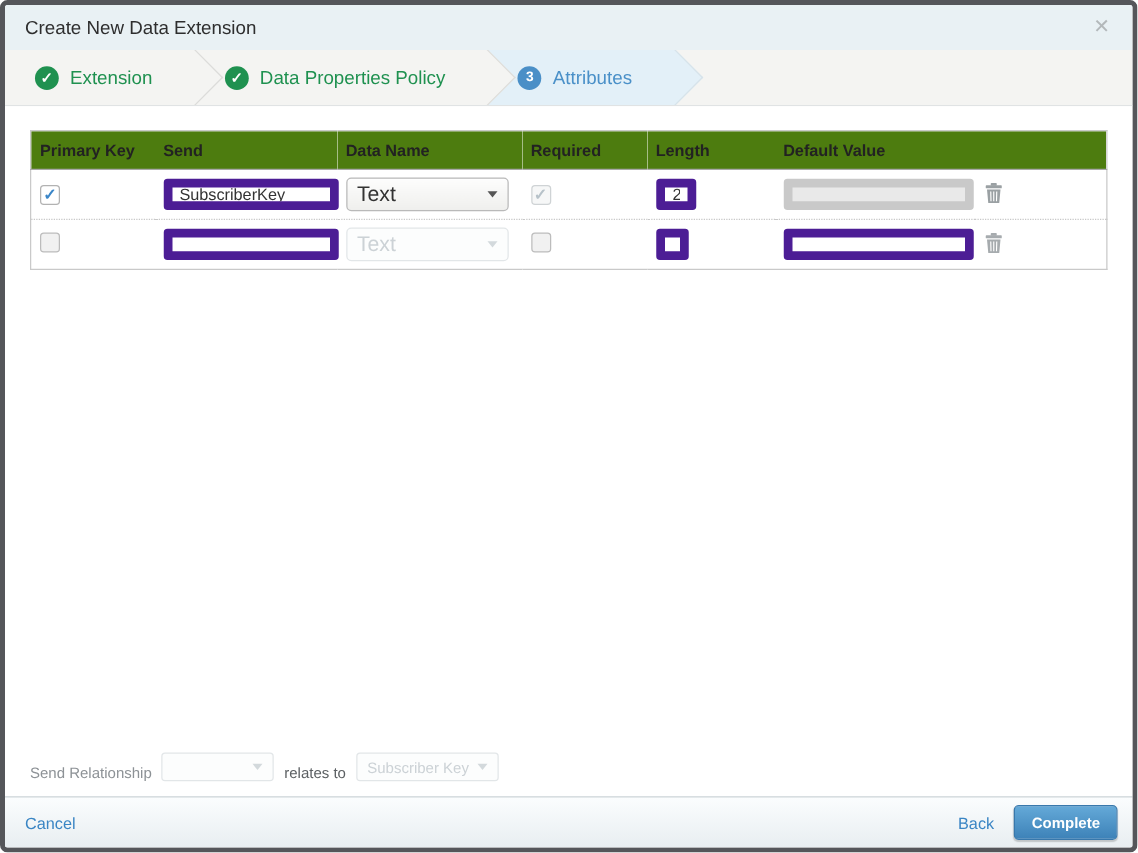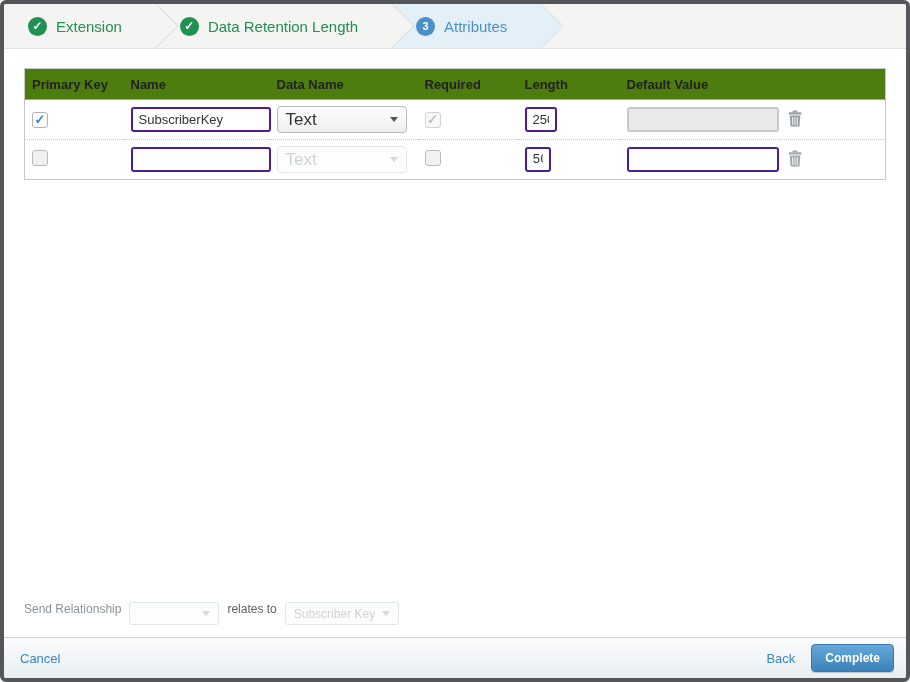--- a/index.html
+++ b/index.html
@@ -110,21 +110,21 @@
     font-size: 13px; line-height: 1; cursor: pointer;
   }
   .cb.checked::before { content: "✓"; color: #3b86c8; font-weight: bold; }
   .cb.unchecked { background: #f1f1f1; border-color: #bcbcbc; }
   .cb.disabled { cursor: default; background: #f6f7f7; border-color: #cfd3d5; }
   .cb.disabled.checked::before { color: #b7c2c9; }
 
   
   .txt {
     height: 25px;
-    border: 2px solid #4c1d95; border-radius: 3px;
+    border: 7px solid #4c1d95; border-radius: 3px;
     padding: 0 6px; font-size: 13px; color: #333;
     font-family: "Liberation Sans", sans-serif;
     background: #fff; outline: none;
   }
   .txt.name { width: 140px; }
   .txt.len-250 { width: 32px; }
   .txt.len-50 { width: 26px; font-family: Liberation Mono, monospace; }
   .txt.default { width: 152px; }
   .txt.disabled {
     background: #e9e9e9; border-color: #c9c9c9; color: #8e8e8e;
@@ -154,21 +154,21 @@
   .sel.disabled .caret { border-top-color: #d3d9dc; }
 
   
   .trash { display: inline-flex; cursor: pointer; }
 
   .spacer { flex: 1 1 auto; }
 
   
   .send-row {
     flex: 0 0 auto;
-    display: flex; align-items: flex-start; gap: 8px;
+    display: flex; align-items: flex-end; gap: 8px;
     padding: 0 0 12px 0;
     margin-left: -4px;
     font-size: 12px;
   }
   .send-row .lbl-send { color: #8d9296; padding-left: 4px; }
   .send-row .lbl-relates { color: #5c6063; }
   .sel.mini {
     width: 90px; height: 23px; font-size: 12px; border-radius: 3px;
   }
   .sel.mini.target { width: auto; min-width: 96px; gap: 5px; }
@@ -192,29 +192,33 @@
     padding: 6px 13px; border-radius: 4px;
     box-shadow: 0 1px 1px rgba(0,0,0,.18);
     cursor: pointer;
   }
 </style>
 </head>
 <body>
 
 <div class="modal">
 
+  <div class="titlebar">
+    <span class="title">Create New Data Extension</span>
+    <span class="close">✕</span>
+  </div>
 
   <div class="steps">
     <div class="step s1 complete">
       <span class="badge green">✓</span>
       <span>Extension</span>
     </div>
     <div class="step s2 complete">
       <span class="badge green">✓</span>
-      <span>Data Retention Length</span>
+      <span>Data Properties Policy</span>
     </div>
     <div class="step s3 current">
       <span class="badge blue">3</span>
       <span>Attributes</span>
     </div>
   </div>
 
   <div class="content">
 
     <table class="attr-table">
@@ -223,21 +227,21 @@
           <col style="width:146px">
           <col style="width:148px">
         <col style="width:100px">
           <col style="width:102px">
           <col style="width:160px">
           <col>
       </colgroup>
       <thead>
         <tr>
           <th>Primary Key</th>
-          <th>Name</th>
+          <th>Send</th>
           <th>Data Name</th>
           <th>Required</th>
           <th>Length</th>
           <th>Default Value</th>
           <th></th>
         </tr>
       </thead>
       <tbody>
         <tr>
           <td><span class="cb checked"></span></td>

